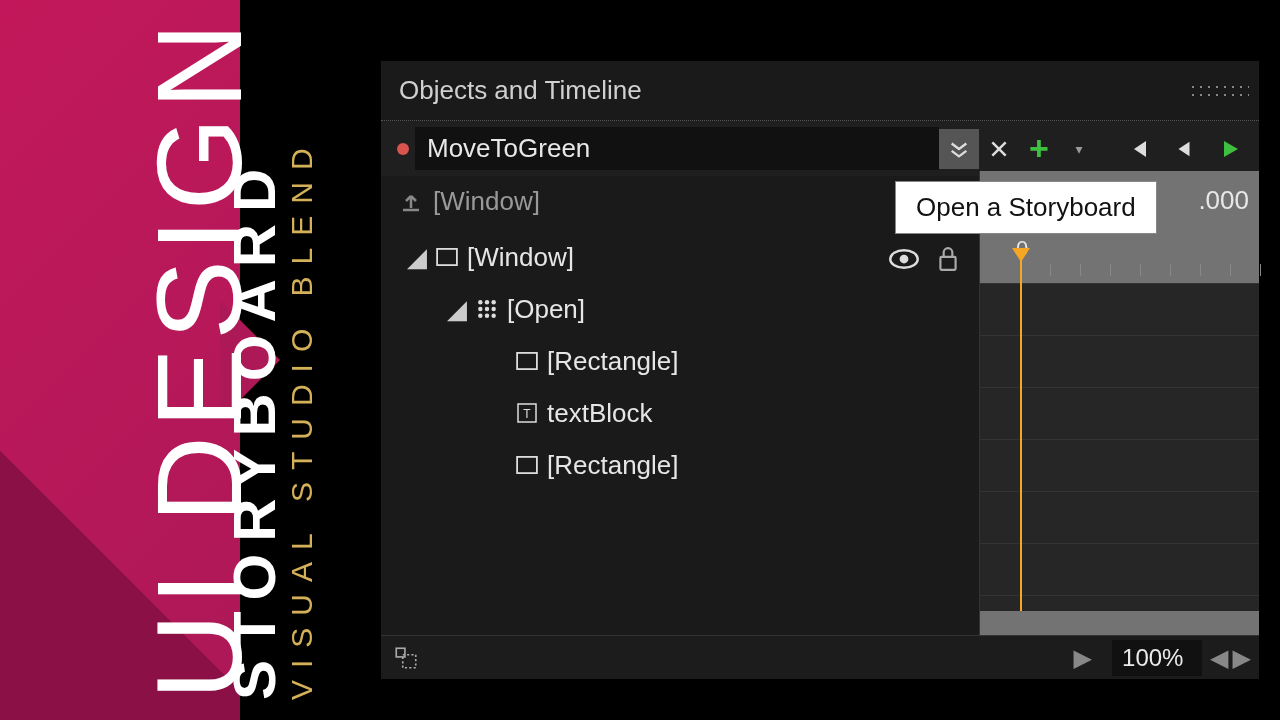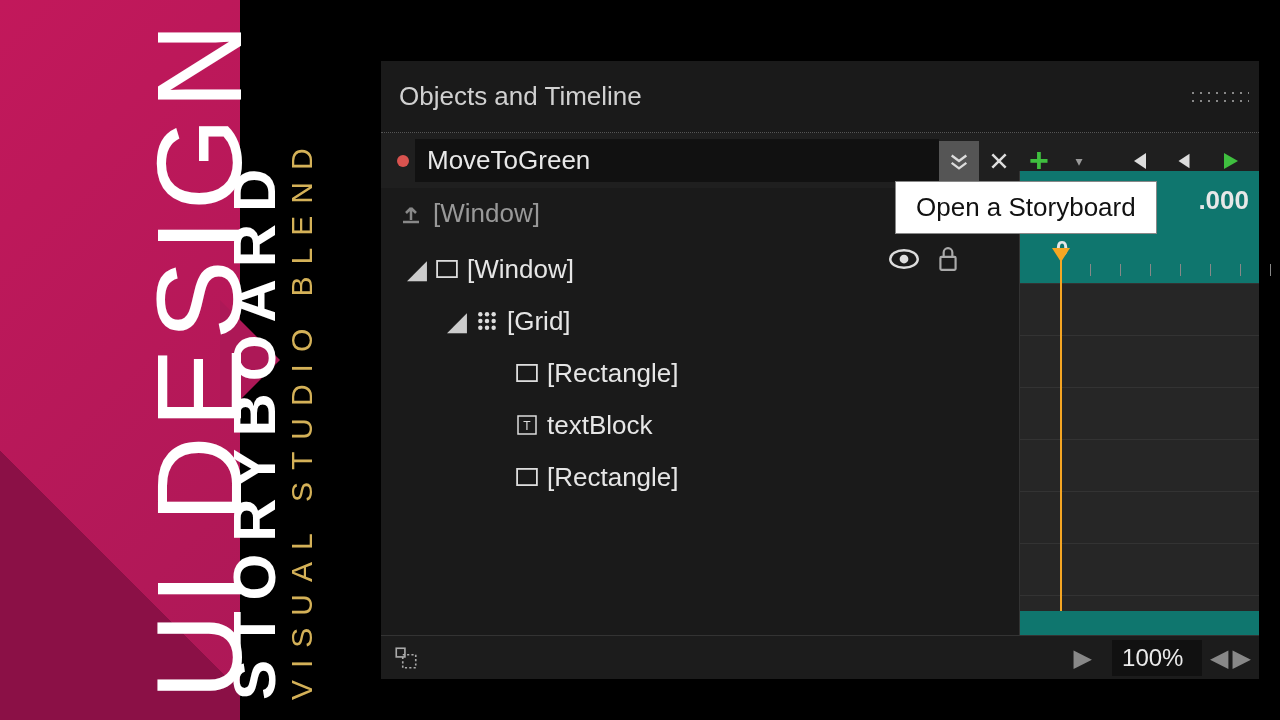--- a/index.html
+++ b/index.html
@@ -55,21 +55,21 @@
 .panel {
   position: absolute;
   left: 380px; top: 60px;
   width: 880px; height: 620px;
   background: #1a1a1a;
   border: 1px solid #000;
   font-size: 24px;
   color: #ccc;
 }
 .panel-title {
-  padding: 20px 18px;
+  padding: 14px 18px;
   font-size: 26px;
   color: #d0d0d0;
   border-bottom: 1px dotted #555;
   position: relative;
 }
 .panel-title::after {
   content: "";
   position: absolute;
   right: 10px; top: 50%;
   background-image: radial-gradient(#888 1px, transparent 1.5px);
@@ -146,24 +146,23 @@
 }
 .tree-indent { display: inline-block; }
 .tree-arrow { width: 20px; display: inline-flex; justify-content: center; color: #ccc; cursor: pointer; }
 .tree-icon { width: 28px; display: inline-flex; justify-content: center; align-items: center; margin: 0 6px; }
 .tree-label { flex: 1; }
 .tree-vis { display: flex; gap: 16px; align-items: center; margin-right: 20px; }
 
 .timeline {
   position: absolute;
   right: 0; top: 110px;
-  width: 240px; height: 480px;
+  width: 280px; height: 480px;
   border-left: 1px solid #333;
-  background: #0f766e;
-  font-weight: bold;
+  background: #737373;
 }
 .tl-time {
   position: absolute;
   right: 10px; top: 14px;
   color: #e8e8e8;
   font-size: 26px;
 }
 .tl-ruler {
   position: absolute;
   top: 85px; left: 0; right: 0;
@@ -326,21 +325,21 @@
             <circle cx="9" cy="3" r="2" fill="#ddd"></circle>
             <circle cx="15" cy="3" r="2" fill="#ddd"></circle>
             <circle cx="3" cy="9" r="2" fill="#ddd"></circle>
             <circle cx="9" cy="9" r="2" fill="#ddd"></circle>
             <circle cx="15" cy="9" r="2" fill="#ddd"></circle>
             <circle cx="3" cy="15" r="2" fill="#ddd"></circle>
             <circle cx="9" cy="15" r="2" fill="#ddd"></circle>
             <circle cx="15" cy="15" r="2" fill="#ddd"></circle>
           </svg>
         </span>
-        <span class="tree-label">[Grid]</span>
+        <span class="tree-label">[Open]</span>
         <span class="tree-vis">
           <span>
             <svg width="30" height="20" viewBox="0 0 24 16">
               <ellipse cx="12" cy="8" rx="11" ry="7" fill="none" stroke="#ddd" stroke-width="2"></ellipse>
               <circle cx="12" cy="8" r="3.5" fill="#ddd"></circle>
             </svg>
           </span>
           <span>
             <svg width="16" height="16" viewBox="0 0 16 16">
               <circle cx="8" cy="8" r="5" fill="none" stroke="#ccc" stroke-width="2"></circle>

